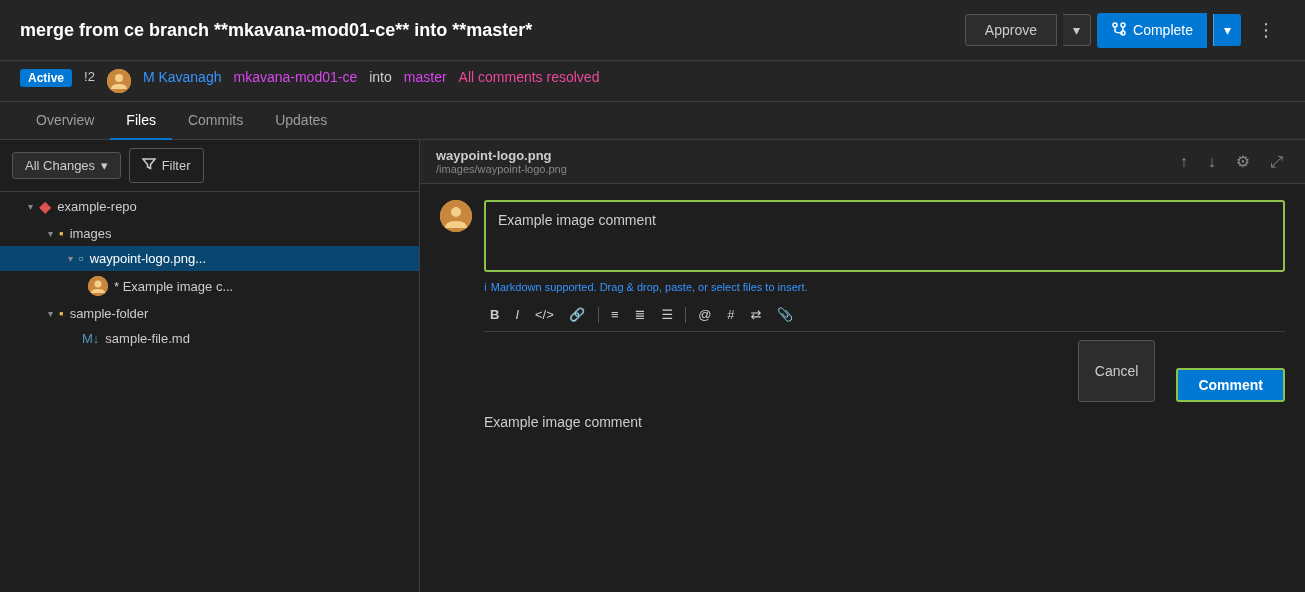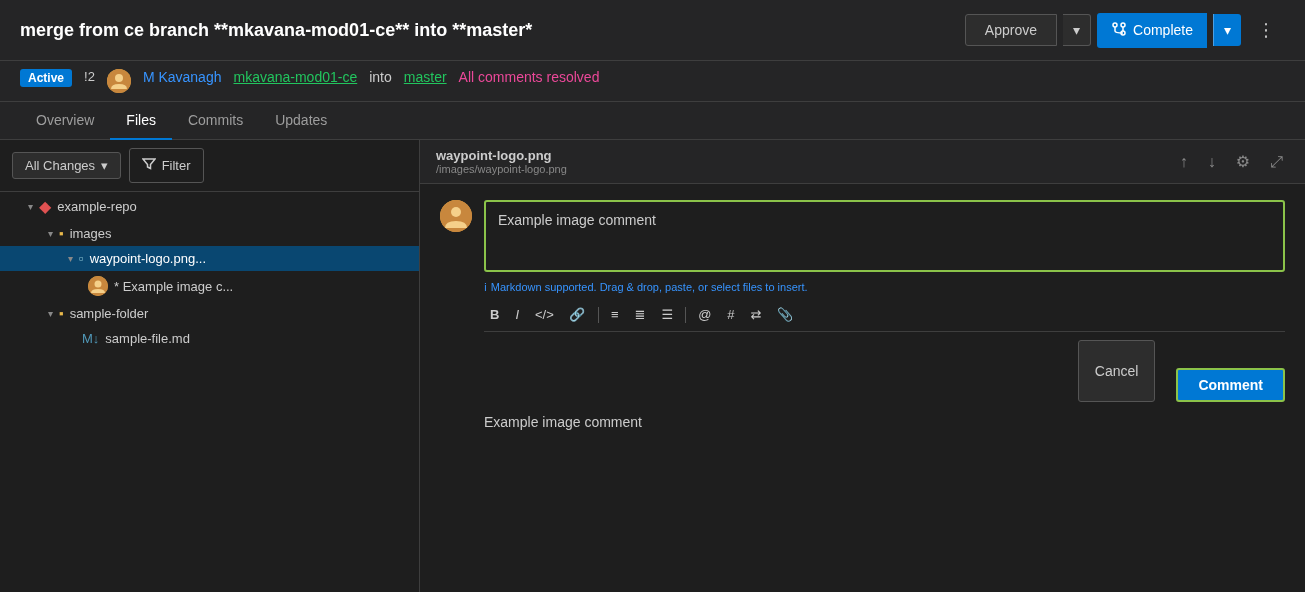--- a/index.html
+++ b/index.html
@@ -111,23 +111,22 @@
       display: inline-flex;
       align-items: center;
       justify-content: center;
       font-size: 11px;
     }
     .author-name {
       color: #3794ff;
       cursor: pointer;
     }
     .branch-info {
-      color: #22c55e;
-      cursor: pointer;
-      text-decoration: underline;
+      color: #d946ef;
+      cursor: pointer;
     }
     .comments-resolved {
       color: #ec4899;
     }
 
     
     .tabs {
       background: #252526;
       display: flex;
       padding: 0 20px;

